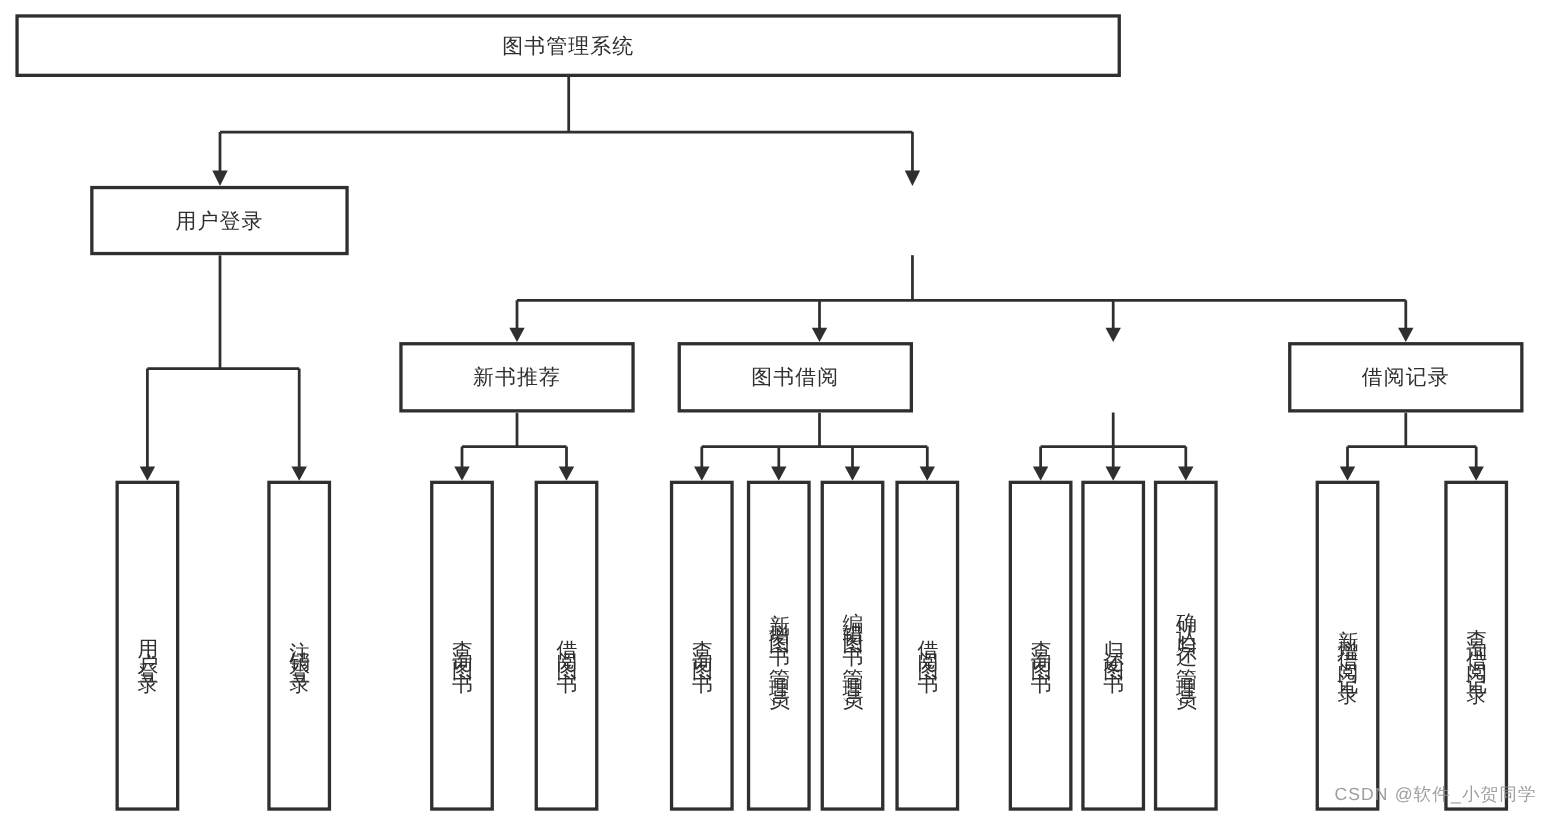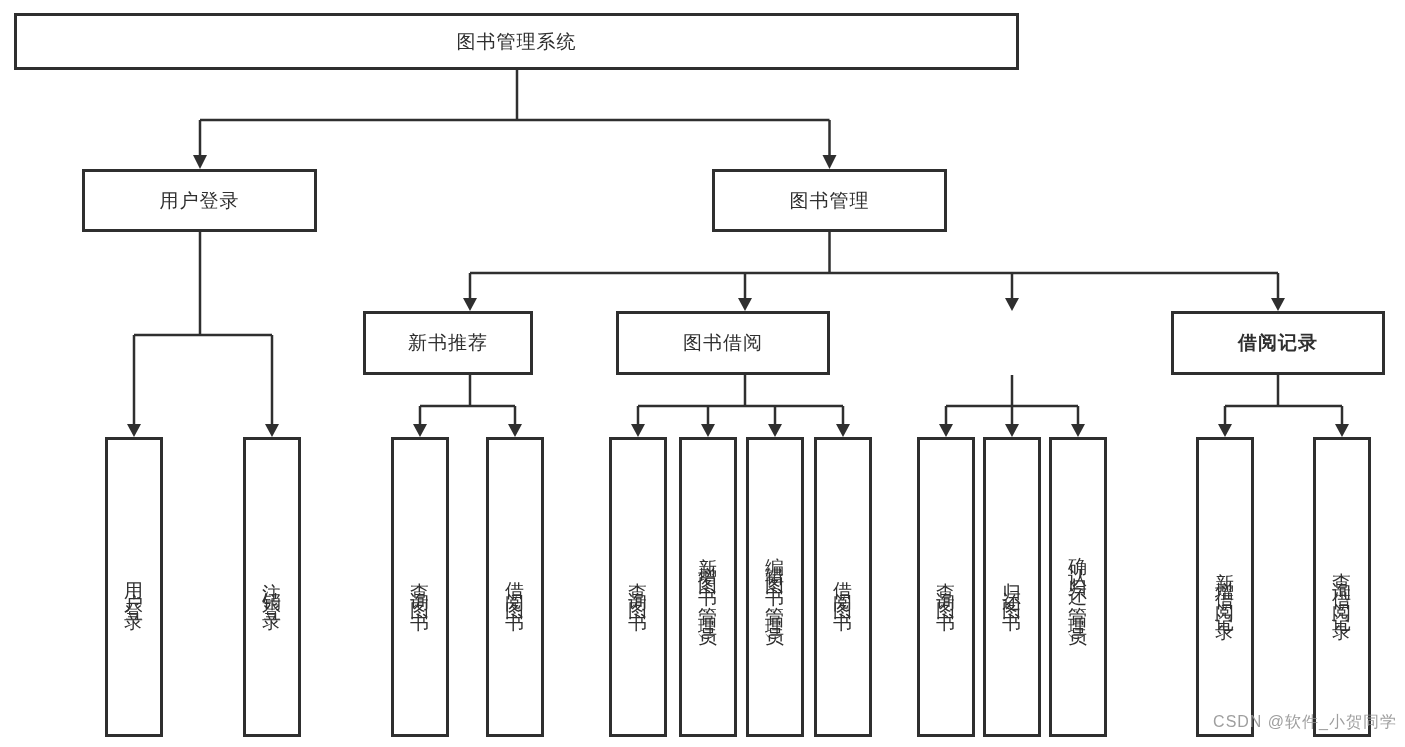--- a/index.html
+++ b/index.html
@@ -118,31 +118,28 @@
     <polygon points="1335,424 1349,424 1342,437" fill="#2f2f2f" stroke="none"></polygon>
   </svg>
 
   <div class="node hbox" style="left:14px; top:13px; width:1005px; height:57px;">
     <span>图书管理系统</span>
   </div>
 
   <div class="node hbox" style="left:82px; top:169px; width:235px; height:63px;">
     <span>用户登录</span>
   </div>
-  <div class="node hbox" style="left:712px; top:169px; width:235px; height:63px;">
-    <span>图书管理</span>
-  </div>
 
-  <div class="node hbox" style="left:363px; top:311px; width:170px; height:64px;">
+  <div class="node hbox" style="left:363px; top:311px; width:214px; height:64px;">
     <span>新书推荐</span>
   </div>
   <div class="node hbox" style="left:616px; top:311px; width:214px; height:64px;">
     <span>图书借阅</span>
   </div>
-  <div class="node hbox" style="left:1171px; top:311px; width:214px; height:64px;font-weight:bold;">
+  <div class="node hbox" style="left:1171px; top:311px; width:214px; height:64px;">
     <span>借阅记录</span>
   </div>
 
   <div class="node vbox" style="left:105px; top:437px; width:58px; height:300px;">
     <span>用户登录</span>
   </div>
   <div class="node vbox" style="left:243px; top:437px; width:58px; height:300px;">
     <span>注销登录</span>
   </div>
 

